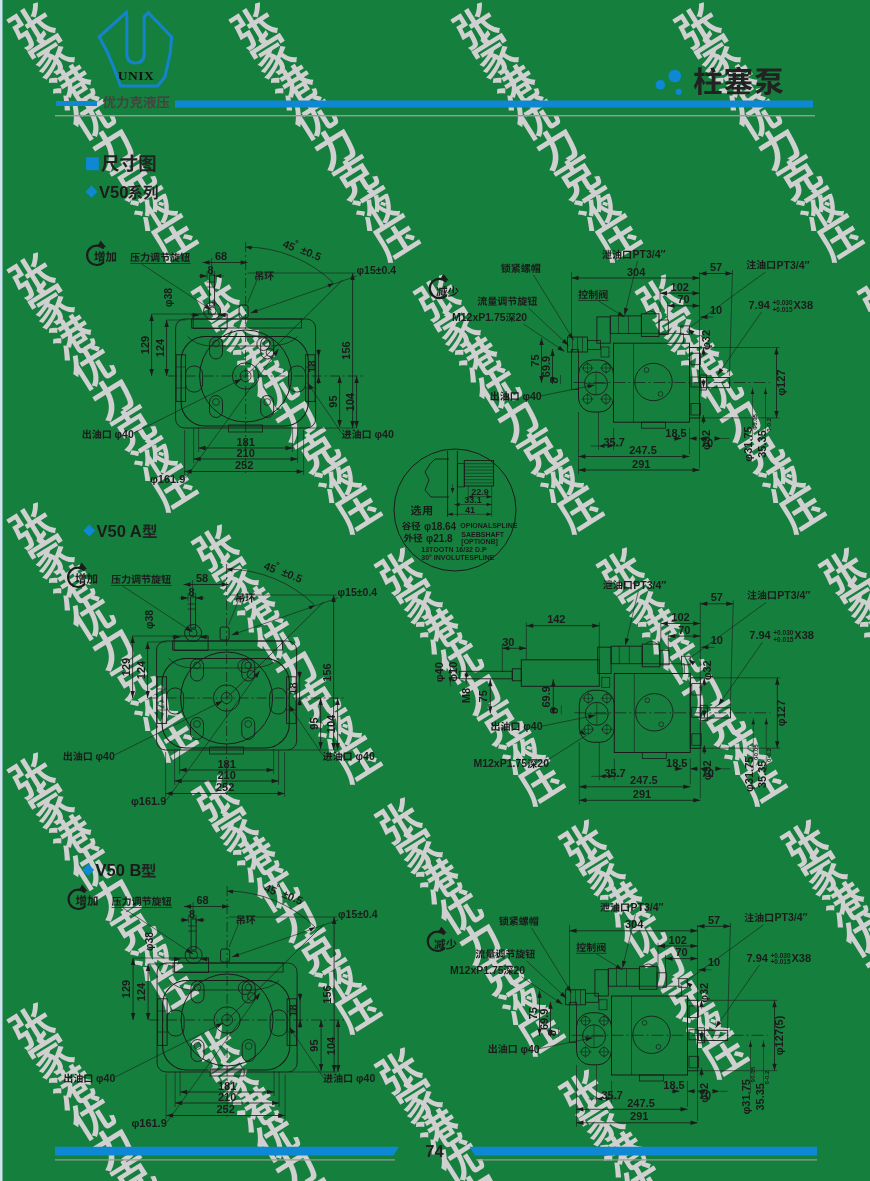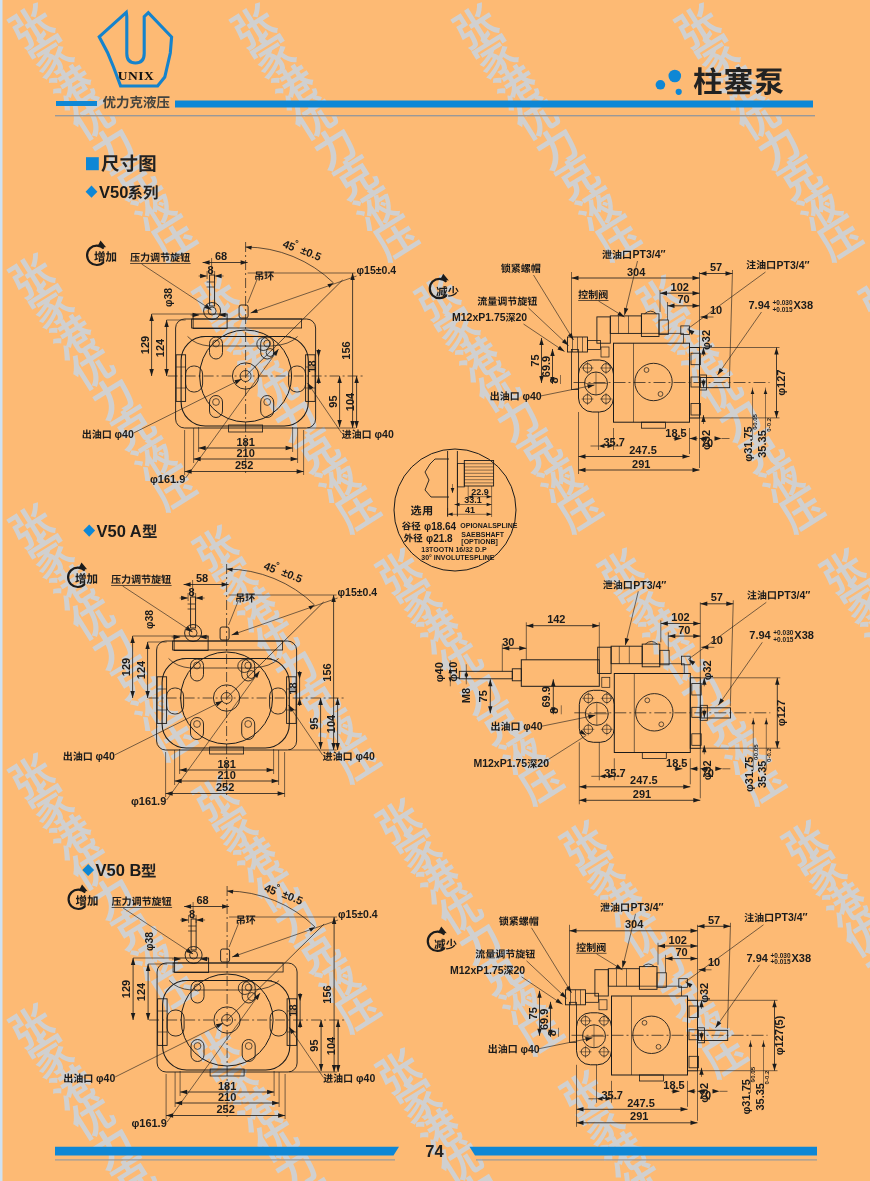--- a/index.html
+++ b/index.html
@@ -1,15 +1,15 @@
 <!DOCTYPE html>
 <html><head><meta charset="utf-8">
 <style>
 html,body{margin:0;padding:0;background:#fdfdfb;}
-#page{position:relative;width:870px;height:1181px;overflow:hidden;background:#fdba74;}
+#page{position:relative;width:870px;height:1181px;overflow:hidden;background:#15803d;}
 </style></head>
 <body>
 <div id="page"><svg width="870" height="1181" viewBox="0 0 870 1181" font-family="Liberation Sans">
 <defs>
 <path id="u4f18" d="M625 -447V-84C625 29 650 66 750 66C769 66 826 66 845 66C933 66 961 17 971 -150C941 -159 890 -178 866 -198C862 -66 858 -44 834 -44C821 -44 779 -44 769 -44C746 -44 742 -49 742 -84V-447ZM698 -770C742 -724 796 -661 821 -620H615C617 -690 618 -762 618 -836H499C499 -762 499 -689 497 -620H295V-507H491C475 -295 424 -118 258 -4C289 18 326 59 345 91C532 -45 590 -258 609 -507H956V-620H829L913 -683C885 -724 826 -786 781 -829ZM244 -846C194 -703 111 -562 23 -470C43 -441 76 -375 87 -346C106 -366 125 -388 143 -412V89H257V-591C296 -662 330 -738 357 -811Z"></path>
 <path id="u514b" d="M286 -470H715V-362H286ZM435 -850V-764H65V-656H435V-576H170V-255H304C288 -137 250 -61 27 -20C53 7 85 59 97 92C358 30 413 -85 434 -255H549V-71C549 42 578 78 695 78C718 78 799 78 823 78C923 78 955 37 967 -124C934 -132 882 -152 856 -171C852 -53 846 -35 812 -35C792 -35 728 -35 713 -35C678 -35 672 -39 672 -73V-255H839V-576H557V-656H939V-764H557V-850Z"></path>
 <path id="u51cf" d="M402 -534V-447H637V-534ZM34 -758C76 -669 119 -552 134 -480L236 -524C218 -595 171 -708 127 -794ZM22 -8 127 33C163 -70 201 -201 231 -321L137 -366C104 -237 57 -96 22 -8ZM651 -848 656 -696H270V-417C270 -283 263 -98 186 31C211 42 258 73 277 92C361 -49 375 -267 375 -417V-591H661C670 -429 684 -287 706 -176C687 -149 667 -123 646 -99V-391H406V-45H495V-91H639C603 -51 563 -16 519 14C542 31 582 69 598 88C649 48 696 1 738 -52C770 38 812 89 867 90C906 91 955 51 979 -131C961 -140 916 -168 898 -190C892 -96 882 -44 867 -44C848 -45 830 -88 814 -162C876 -265 924 -385 959 -519L860 -539C841 -462 817 -390 787 -324C778 -402 770 -493 764 -591H965V-696H881L944 -748C920 -778 871 -820 830 -848L762 -795C799 -766 843 -726 866 -696H759L755 -848ZM495 -298H567V-183H495Z"></path>
 <path id="u51fa" d="M85 -347V35H776V89H910V-347H776V-85H563V-400H870V-765H736V-516H563V-849H430V-516H264V-764H137V-400H430V-85H220V-347Z"></path>
 <path id="u5217" d="M617 -743V-167H735V-743ZM824 -840V-50C824 -34 818 -29 801 -29C784 -28 729 -28 679 -30C695 2 712 53 717 85C799 86 855 82 893 64C931 45 944 14 944 -51V-840ZM173 -283C210 -252 258 -210 291 -177C230 -98 152 -39 60 -4C85 20 116 67 132 98C362 -9 506 -211 554 -563L479 -585L458 -582H275C285 -617 295 -653 303 -689H572V-804H48V-689H182C151 -553 101 -428 29 -348C55 -329 102 -287 120 -265C166 -320 205 -391 237 -472H422C406 -402 384 -339 356 -282C323 -311 276 -348 242 -374Z"></path>
 <path id="u5236" d="M643 -767V-201H755V-767ZM823 -832V-52C823 -36 817 -32 801 -31C784 -31 732 -31 680 -33C695 2 712 55 716 88C794 88 852 84 889 65C926 45 938 12 938 -52V-832ZM113 -831C96 -736 63 -634 21 -570C45 -562 84 -546 111 -533H37V-424H265V-352H76V9H183V-245H265V89H379V-245H467V-98C467 -89 464 -86 455 -86C446 -86 420 -86 392 -87C405 -59 419 -16 422 14C472 15 510 14 539 -3C568 -21 575 -50 575 -96V-352H379V-424H598V-533H379V-608H559V-716H379V-843H265V-716H201C210 -746 218 -777 224 -808ZM265 -533H129C141 -555 153 -580 164 -608H265Z"></path>

